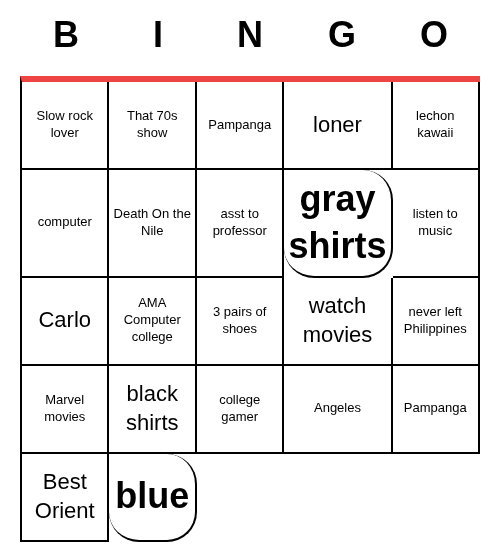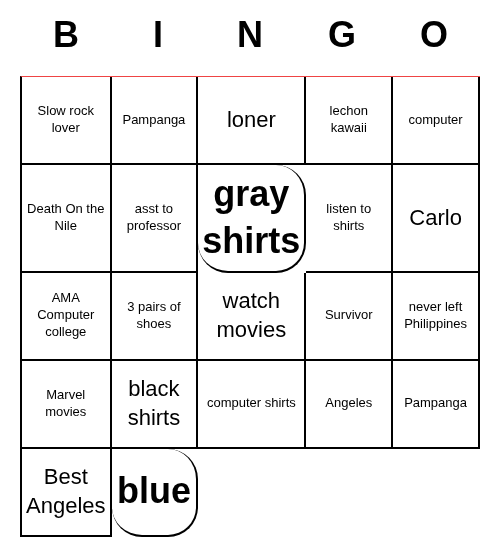--- a/index.html
+++ b/index.html
@@ -24,21 +24,21 @@
     .bingo-header-cell {
       font-size: 36px;
       font-weight: bold;
       padding: 4px 0 8px 0;
       color: #000;
     }
     .bingo-grid {
       display: grid;
       grid-template-columns: repeat(5, 1fr);
       border-left: 2px solid #000;
-      border-top: 1px solid #ef4444;
+      border-top: 6px solid #ef4444;
       margin-top: 12px;
     }
     .bingo-cell {
       border-right: 2px solid #000;
       border-bottom: 2px solid #000;
       display: flex;
       align-items: center;
       justify-content: center;
       text-align: center;
       padding: 6px 4px;
@@ -65,35 +65,35 @@
 
   <div class="bingo-header-cell">B</div>
       <div class="bingo-header-cell">I</div>
       <div class="bingo-header-cell">N</div>
       <div class="bingo-header-cell">G</div>
       <div class="bingo-header-cell">O</div>
     </div>
   <div class="bingo-grid">
 
   <div class="bingo-cell">Slow rock lover</div>
+      <div class="bingo-cell">That 70s show</div>
       <div class="bingo-cell">Pampanga</div>
       <div class="bingo-cell large-text">loner</div>
       <div class="bingo-cell">lechon kawaii</div>
       <div class="bingo-cell">computer</div>
       <div class="bingo-cell">Death On the Nile</div>
       <div class="bingo-cell">asst to professor</div>
       <div class="bingo-cell xlarge-text">gray shirts</div>
-      <div class="bingo-cell">listen to shirts</div>
+      <div class="bingo-cell">listen to music</div>
       <div class="bingo-cell large-text">Carlo</div>
       <div class="bingo-cell">AMA Computer college</div>
       <div class="bingo-cell">3 pairs of shoes</div>
       <div class="bingo-cell large-text">watch movies</div>
-      <div class="bingo-cell">Survivor</div>
       <div class="bingo-cell">never left Philippines</div>
       <div class="bingo-cell">Marvel movies</div>
       <div class="bingo-cell large-text">black shirts</div>
-      <div class="bingo-cell">computer shirts</div>
+      <div class="bingo-cell">college gamer</div>
       <div class="bingo-cell">Angeles</div>
       <div class="bingo-cell">Pampanga</div>
-      <div class="bingo-cell large-text">Best Angeles</div>
+      <div class="bingo-cell large-text">Best Orient</div>
       <div class="bingo-cell xlarge-text">blue</div>
     </div>
 </div>
 
 </body></html>

